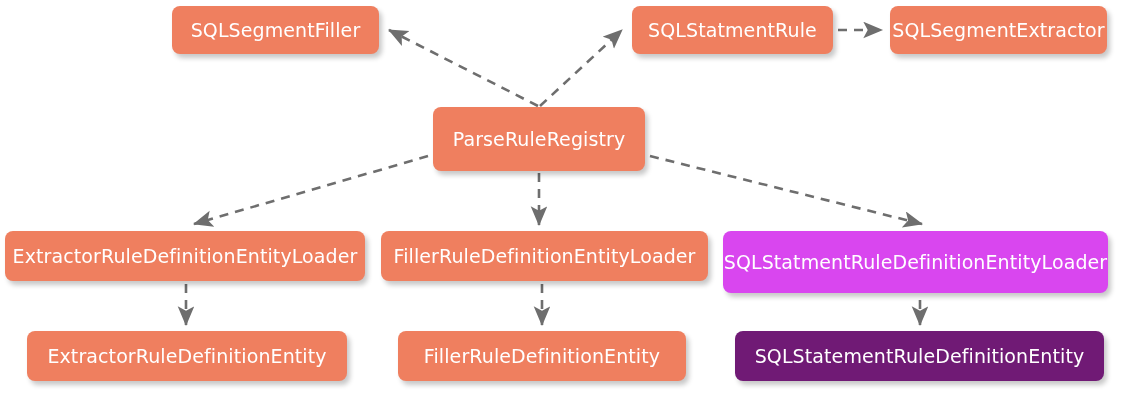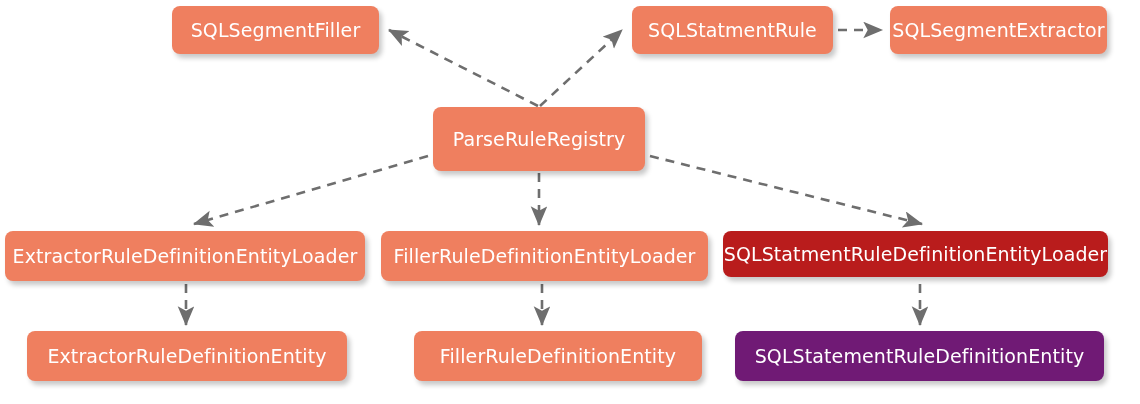--- a/index.html
+++ b/index.html
@@ -87,27 +87,27 @@
       </div>
       <div class="node" style="left: 433px; top: 107px; width: 212px; height: 64px; font-size: 19px; background: rgb(239, 127, 95); color: rgb(255, 255, 255);">
         <span class="node-label">ParseRuleRegistry</span>
       </div>
       <div class="node" style="left: 5px; top: 231px; width: 360px; height: 50px; font-size: 19px; background: rgb(239, 127, 95); color: rgb(255, 255, 255);">
         <span class="node-label">ExtractorRuleDefinitionEntityLoader</span>
       </div>
       <div class="node" style="left: 381px; top: 231px; width: 327px; height: 50px; font-size: 19px; background: rgb(239, 127, 95); color: rgb(255, 255, 255); border-radius: 8px;">
         <span class="node-label">FillerRuleDefinitionEntityLoader</span>
       </div>
-      <div class="node" style="left: 723px; top: 231px; width: 385px; height: 46px; font-size: 19px; background: #b91c1c; color: rgb(255, 255, 255);">
+      <div class="node" style="left: 723px; top: 231px; width: 385px; height: 62px; font-size: 19px; background: #d946ef; color: rgb(255, 255, 255);">
         <span class="node-label">SQLStatmentRuleDefinitionEntityLoader</span>
       </div>
       <div class="node" style="left: 27px; top: 331px; width: 320px; height: 50px; font-size: 19px; background: rgb(239, 127, 95); color: rgb(255, 255, 255);">
         <span class="node-label">ExtractorRuleDefinitionEntity</span>
       </div>
-      <div class="node" style="left: 398px; top: 331px; width: 288px; height: 50px; font-size: 19px; background: rgb(239, 127, 95); color: rgb(255, 255, 255); margin-left: 16px;">
+      <div class="node" style="left: 398px; top: 331px; width: 288px; height: 50px; font-size: 19px; background: rgb(239, 127, 95); color: rgb(255, 255, 255);">
         <span class="node-label">FillerRuleDefinitionEntity</span>
       </div>
       <div class="node" style="left: 735px; top: 331px; width: 369px; height: 50px; font-size: 19px; background: #701a75; color: rgb(255, 255, 255);">
         <span class="node-label">SQLStatementRuleDefinitionEntity</span>
       </div>
     </div>
 
 
 </div>
 

